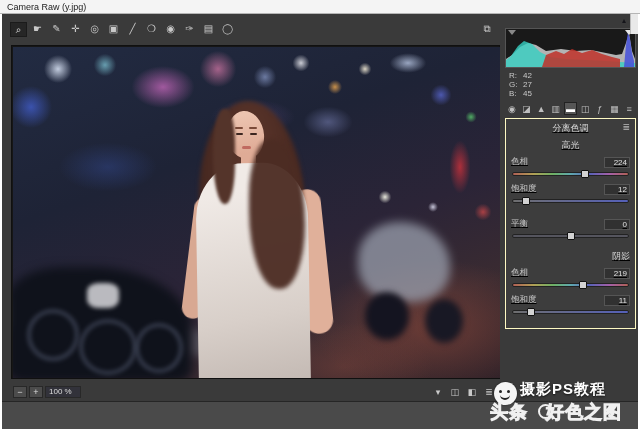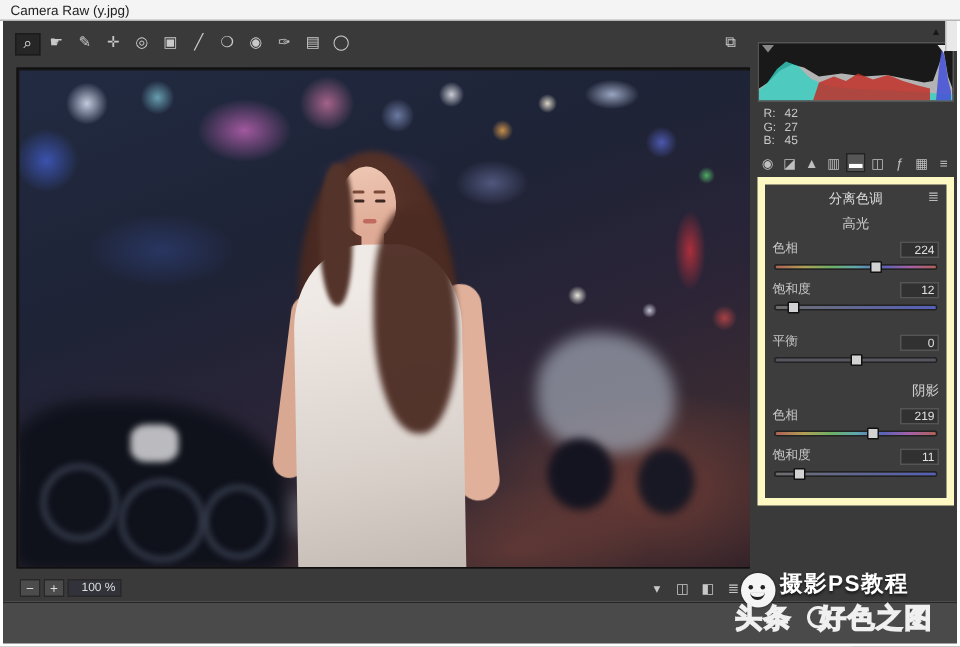--- a/index.html
+++ b/index.html
@@ -97,42 +97,42 @@
   .hair-over { left:236px; top:92px; width:56px; height:150px; background:#4c2c23;
     border-radius:40% 60% 45% 55%; filter:blur(2px); opacity:.95; }
 
   
   .strip { position:absolute; left:9px; top:370px; width:489px; height:16px;
     display:flex; align-items:center; }
   .zoomctl { display:flex; align-items:center; gap:2px; margin-left:2px; }
   .zbtn { width:14px; height:12px; background:#4c4c4c; border:1px solid #282828;
     color:#ddd; font-size:9px; line-height:10px; text-align:center; padding:0; }
   .zlevel { min-width:36px; height:12px; background:#32323a; border:1px solid #282828;
-    color:#ddd; font-size:8px; line-height:10px; text-align:right; padding:0 3px; }
+    color:#ddd; font-size:8px; line-height:10px; text-align:left; padding:0 3px; }
   .viewicons { margin-left:auto; display:flex; gap:3px; margin-right:4px; }
   .vbtn { background:transparent; border:none; color:#c9c9c9; font-size:9px;
     width:14px; height:13px; line-height:12px; text-align:center; padding:0; }
 
   
   .rightcol { position:absolute; left:503px; top:14px; width:131px; height:372px; }
   .histogram { position:relative; width:131px; height:40px; background:#191919;
     border:1px solid #555; }
   .clip { position:absolute; top:1px; width:0; height:0;
     border-left:4px solid transparent; border-right:4px solid transparent; }
   .clip.l { left:2px; border-top:5px solid #888; }
   .clip.r { right:2px; border-top:5px solid #e8e8e8; }
   .rgbbox { margin-top:3px; color:#c8c8c8; font-size:8px; line-height:9px; padding-left:4px; }
   .rgbrow span { display:inline-block; }
   .rgbrow .lbl { width:14px; }
   .tabsrow { margin-top:4px; display:flex; gap:1px; }
   .tab { width:14px; height:13px; background:transparent; border:none; color:#bfbfbf;
     font-size:9px; line-height:12px; text-align:center; padding:0; }
   .tab.selected { background:#565656; border:1px solid #222; color:#fff; }
 
-  .panel { margin-top:3px; border:5px solid #fef9c3; background:#3d3d3d; padding:3px 5px 8px; }
+  .panel { margin-top:3px; border:1px solid #fef9c3; background:#3d3d3d; padding:3px 5px 8px;text-decoration:underline; }
   .panel-head { position:relative; text-align:center; color:#dcdcdc; font-size:9px; height:12px; }
   .panel-menu { position:absolute; right:0; top:0; color:#bbb; font-size:9px;
     background:none; border:none; padding:0; }
   .sec-head { text-align:center; color:#cfcfcf; font-size:9px; margin:5px 0 2px; }
   .srow { display:flex; justify-content:space-between; align-items:center; margin-top:4px; }
   .slabel { color:#c6c6c6; font-size:8.5px; }
   .svalue { width:26px; height:11px; background:#313131; border:1px solid #555;
     color:#e0e0e0; font-size:8px; line-height:9px; text-align:right; padding:0 2px; }
   .slider { position:relative; height:9px; margin:2px 1px 3px; }
   .slider .track { position:absolute; left:0; right:0; top:2px; height:4px;

